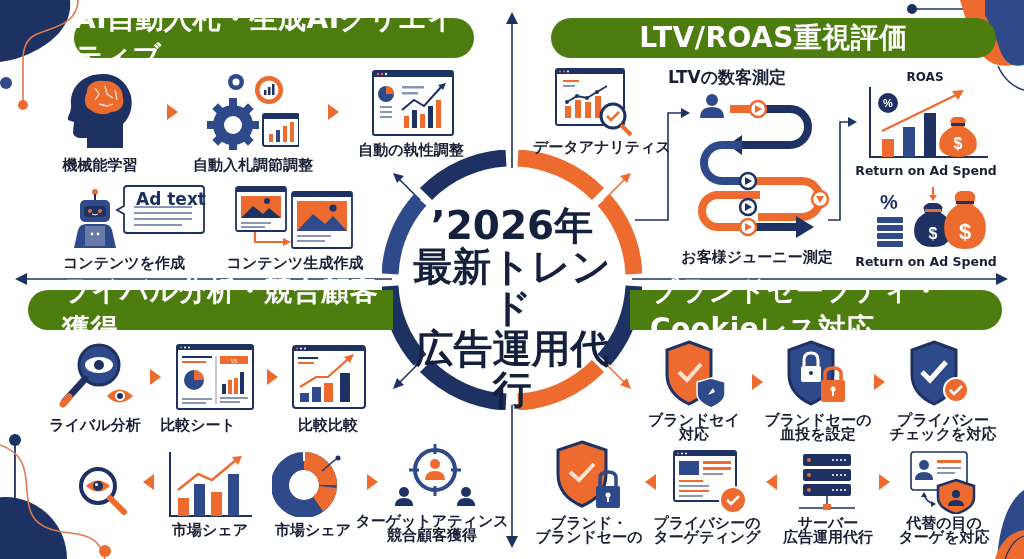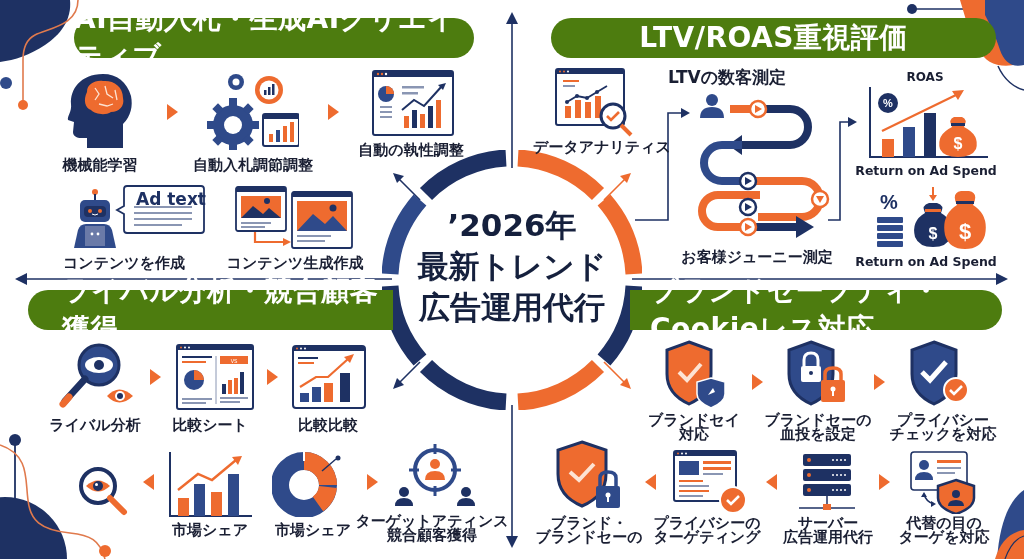--- a/index.html
+++ b/index.html
@@ -10,21 +10,21 @@
     position: absolute; height: 40px; background: #4d7c0f; color: #fff;
     border-radius: 20px; font-weight: bold; font-size: 28px;
     display: flex; align-items: center; justify-content: center; letter-spacing: 0.5px;
   }
   .lbl { position: absolute; font-size: 15px; font-weight: bold; text-align: center; line-height: 14px; color: #1a1f33; white-space: nowrap; transform: translateX(-50%); }
   .lbl-en { font-size: 12.5px; }
   .tri { position: absolute; width: 0; height: 0; }
   .tri-r { border-top: 8px solid transparent; border-bottom: 8px solid transparent; border-left: 11px solid #ee6b2f; }
   .tri-l { border-top: 8px solid transparent; border-bottom: 8px solid transparent; border-right: 11px solid #ee6b2f; }
   .icon { position: absolute; }
-  .center-title { position: absolute; left: 400px; top: 205px; width: 224px; text-align: center; font-weight: bold; color: #15203d; font-size: 31px; line-height: 41px; }
+  .center-title { position: absolute; left: 400px; top: 205px; width: 224px; text-align: center; font-weight: bold; color: #15203d; font-size: 39px; line-height: 41px; }
 </style>
 </head>
 <body>
 
 <svg class="abs" style="left:0;top:0" width="90" height="115" viewBox="0 0 90 115">
   <path d="M0 0 H70 C72 20 60 35 45 45 C30 55 15 60 0 62 Z" fill="#1e3163"></path>
   <path d="M78 0 C78 25 50 28 35 35 C25 40 23 50 23 60 L23 103" stroke="#e07a4d" stroke-width="1.6" fill="none"></path>
   <circle cx="23" cy="105" r="5" fill="#ee6b2f"></circle>
   <circle cx="6" cy="83" r="6" fill="#2f4a8a"></circle>
 </svg>
@@ -323,21 +323,21 @@
   <line x1="40" y1="12" x2="40" y2="60" stroke="#8a96b3" stroke-width="1"></line>
   <rect x="44" y="12" width="28" height="8" fill="#ee6b2f"></rect>
   <text x="58" y="18.5" text-anchor="middle" font-size="5" fill="#fff" font-family="Liberation Sans, sans-serif">VS</text>
   <rect x="46" y="40" width="4" height="10" fill="#1e3163"></rect>
     <rect x="52" y="36" width="4" height="14" fill="#ee6b2f"></rect>
     <rect x="58" y="34" width="4" height="16" fill="#ee6b2f"></rect>
     <rect x="64" y="28" width="4" height="22" fill="#1e3163"></rect>
   <rect x="44" y="53" width="28" height="2" fill="#8a96b3"></rect>
     <rect x="44" y="57" width="20" height="2" fill="#8a96b3"></rect>
 </svg>
-<div class="lbl" style="left:210px;top:418px">比較シート</div>
+<div class="lbl" style="left:198px;top:418px">比較シート</div>
 
 <div class="tri tri-r" style="left:267px;top:369px"></div>
 
 <svg class="icon" style="left:292px;top:345px" width="74" height="64" viewBox="0 0 74 64">
   <rect x="1" y="1" width="72" height="62" rx="3" fill="#fff" stroke="#1e3163" stroke-width="2"></rect>
   <rect x="1" y="1" width="72" height="5" fill="#1e3163"></rect>
   <circle cx="5" cy="3.5" r="1" fill="#ee6b2f"></circle>
     <circle cx="9" cy="3.5" r="1" fill="#fff"></circle>
     <circle cx="13" cy="3.5" r="1" fill="#fff"></circle>
   <rect x="6" y="12" width="20" height="2" fill="#1e3163"></rect>

